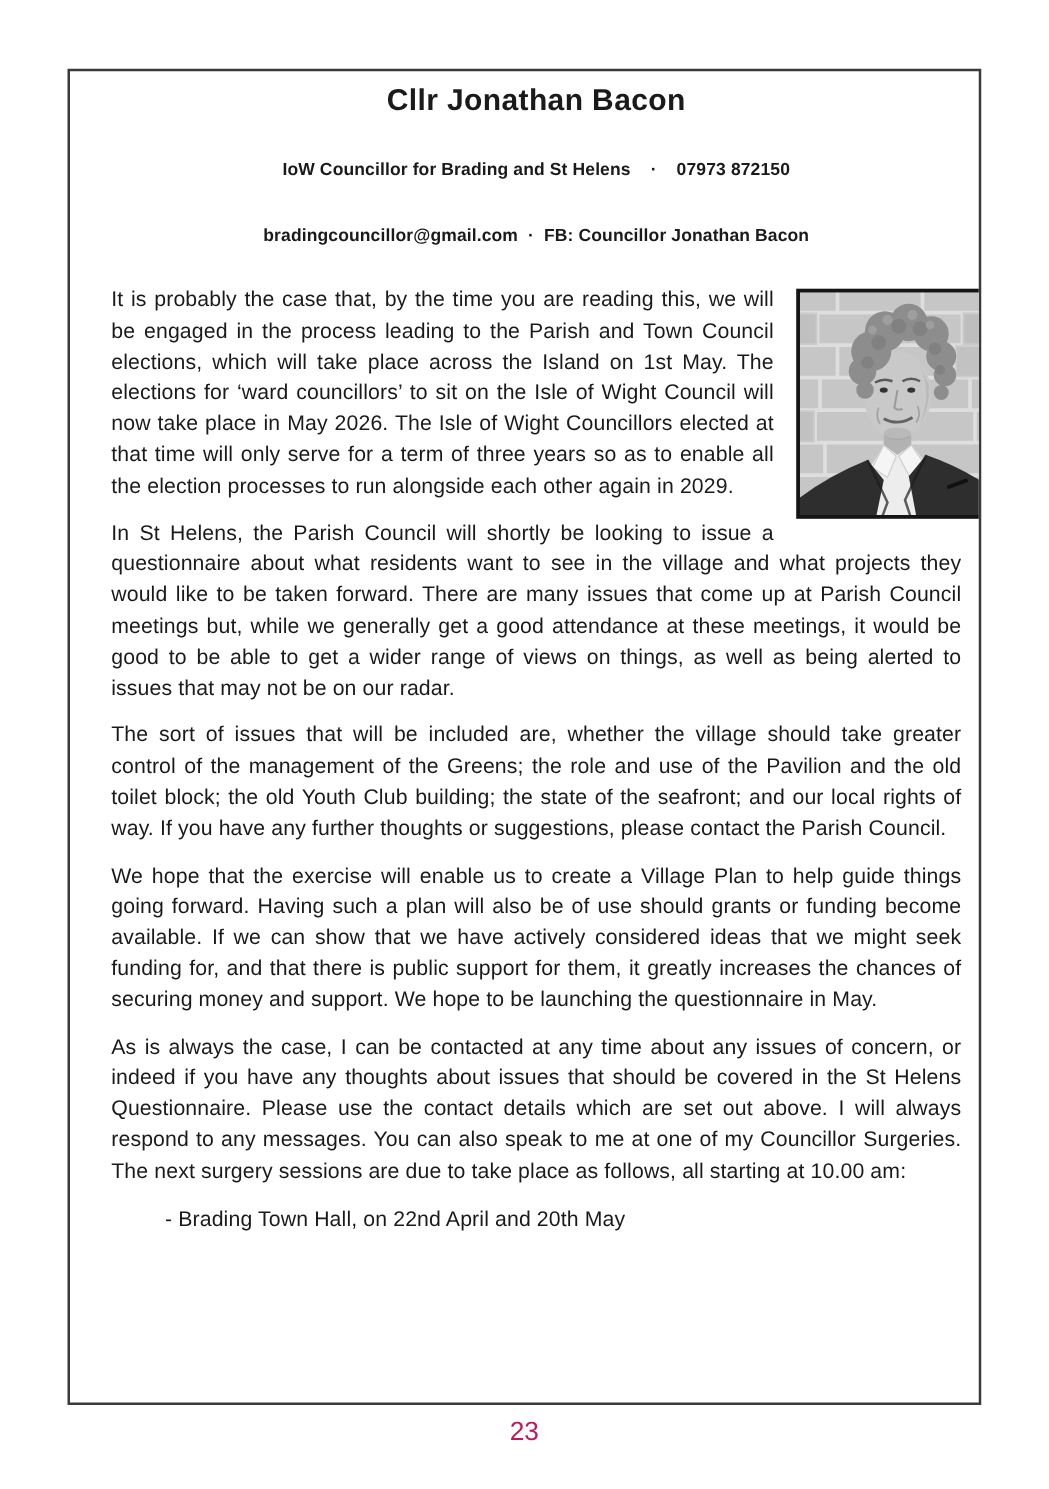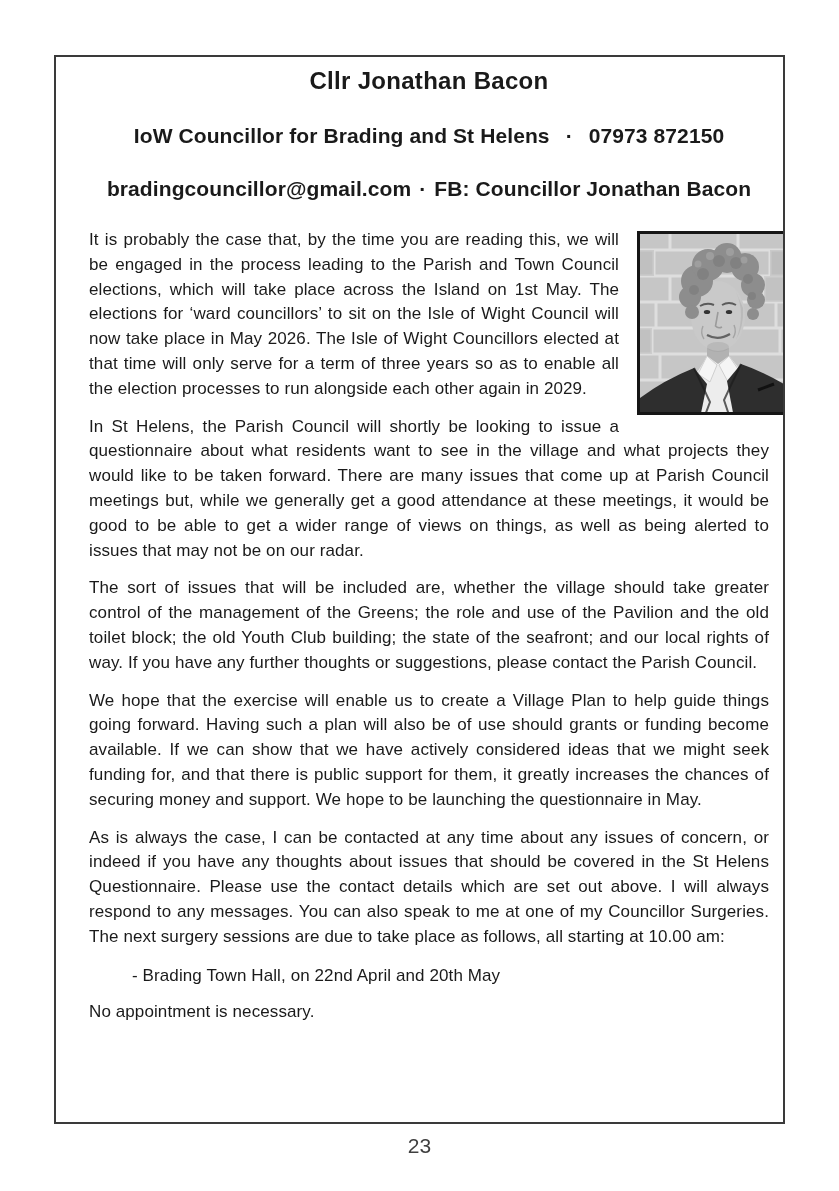--- a/index.html
+++ b/index.html
@@ -25,21 +25,21 @@
     background: #ffffff;
   }
   .box-header { text-align: center; }
   .councillor-name {
     margin: 2px 0 4px 0;
     font-size: 24px;
     font-weight: 700;
     letter-spacing: 0.3px;
   }
   .contact-line {
-    font-size: 21px;
+    font-size: 14px;
     font-weight: 700;
     line-height: 25px;
     letter-spacing: 0.1px;
     white-space: nowrap;
     margin-top: 28px;
   }
   .contact-line .sep { display: inline-block; margin: 0 8px; }
   .contact-line.wide-sep .sep { margin: 0 16px; }
   .article {
     margin-top: 27px;
@@ -68,21 +68,21 @@
   }
   .surgery-list li { line-height: 25px; }
   .closing { margin: 0; }
   .page-number {
     position: absolute;
     left: 0;
     right: 0;
     top: 1134px;
     text-align: center;
     font-size: 21px;
-    color: #404040;
+    color: #be185d;
   }
 </style>
 </head>
 <body>
 
 <div class="page">
 
   <div class="content-box">
 
     <div class="box-header">
@@ -184,20 +184,19 @@
       <p class="para">It is probably the case that, by the time you are reading this, we will be engaged in the process leading to the Parish and Town Council elections, which will take place across the Island on 1st May. The elections for ‘ward councillors’ to sit on the Isle of Wight Council will now take place in May 2026. The Isle of Wight Councillors elected at that time will only serve for a term of three years so as to enable all the election processes to run alongside each other again in 2029.</p>
       <p class="para">In St Helens, the Parish Council will shortly be looking to issue a questionnaire about what residents want to see in the village and what projects they would like to be taken forward. There are many issues that come up at Parish Council meetings but, while we generally get a good attendance at these meetings, it would be good to be able to get a wider range of views on things, as well as being alerted to issues that may not be on our radar.</p>
       <p class="para">The sort of issues that will be included are, whether the village should take greater control of the management of the Greens; the role and use of the Pavilion and the old toilet block; the old Youth Club building; the state of the seafront; and our local rights of way. If you have any further thoughts or suggestions, please contact the Parish Council.</p>
       <p class="para">We hope that the exercise will enable us to create a Village Plan to help guide things going forward. Having such a plan will also be of use should grants or funding become available. If we can show that we have actively considered ideas that we might seek funding for, and that there is public support for them, it greatly increases the chances of securing money and support. We hope to be launching the questionnaire in May.</p>
       <p class="para">As is always the case, I can be contacted at any time about any issues of concern, or indeed if you have any thoughts about issues that should be covered in the St Helens Questionnaire. Please use the contact details which are set out above. I will always respond to any messages. You can also speak to me at one of my Councillor Surgeries. The next surgery sessions are due to take place as follows, all starting at 10.00 am:</p>
 
       <ul class="surgery-list">
         <li>- Brading Town Hall, on 22nd April and 20th May</li>
       </ul>
 
-      <p class="para closing">No appointment is necessary.</p>
 
     </div>
   </div>
 
   <div class="page-number">23</div>
 
 </div>
 
 </body></html>

